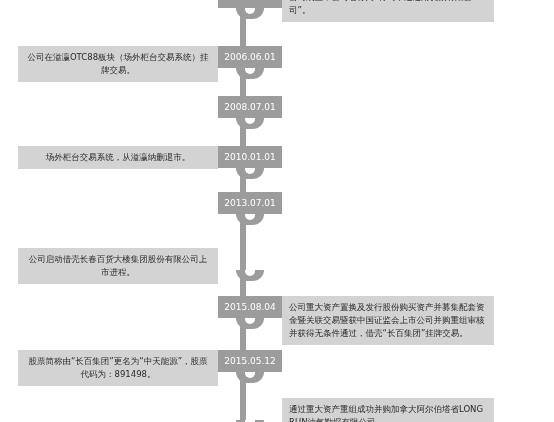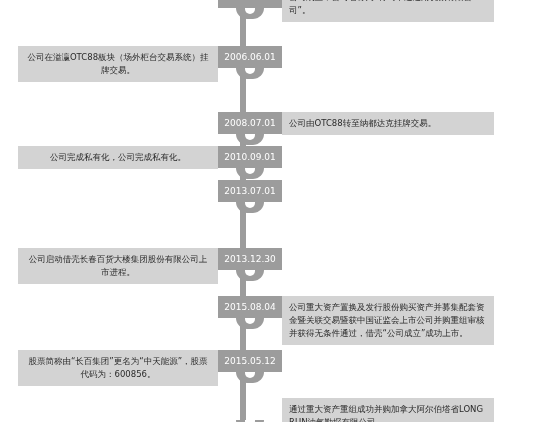--- a/index.html
+++ b/index.html
@@ -100,47 +100,45 @@
       <div class="row" style="top: -14px;">
         <div class="date-chip">2004.10.29</div>
         <div class="chip-notch"></div>
         <div class="box right">公司成立，公司名称为“青岛中通通用机械有限公司”。</div>
       </div>
       <div class="row" style="top: 46px;">
         <div class="date-chip">2006.06.01</div>
         <div class="chip-notch"></div>
         <div class="box left">公司在溢瀛OTC88板块（场外柜台交易系统）挂牌交易。</div>
       </div>
-      <div class="row" style="top: 112px;">
+      <div class="row" style="top: 96px;">
         <div class="date-chip">2008.07.01</div>
         <div class="chip-notch"></div>
-        <div class="box right">公司由OTC88转至纳都达克挂牌交易。</div>
       </div>
       <div class="row" style="top: 146px;">
-        <div class="date-chip">2010.09.01</div>
+        <div class="date-chip">2010.01.01</div>
         <div class="chip-notch"></div>
-        <div class="box left">公司完成私有化，公司完成私有化。</div>
+        <div class="box left">场外柜台交易系统，从溢瀛纳删退市。</div>
       </div>
-      <div class="row" style="top: 180px;">
+      <div class="row" style="top: 192px;">
         <div class="date-chip">2013.07.01</div>
         <div class="chip-notch"></div>
       </div>
       <div class="row" style="top: 248px;">
-        <div class="date-chip">2013.12.30</div>
         <div class="chip-notch"></div>
         <div class="box left">公司启动借壳长春百货大楼集团股份有限公司上市进程。</div>
       </div>
       <div class="row" style="top: 296px;">
         <div class="date-chip">2015.08.04</div>
         <div class="chip-notch"></div>
-        <div class="box right">公司重大资产置换及发行股份购买资产并募集配套资金暨关联交易暨获中国证监会上市公司并购重组审核并获得无条件通过，借壳“公司成立”成功上市。</div>
+        <div class="box right">公司重大资产置换及发行股份购买资产并募集配套资金暨关联交易暨获中国证监会上市公司并购重组审核并获得无条件通过，借壳“长百集团”挂牌交易。</div>
       </div>
       <div class="row" style="top: 350px;">
         <div class="date-chip">2015.05.12</div>
         <div class="chip-notch"></div>
-        <div class="box left">股票简称由“长百集团”更名为“中天能源”，股票代码为：600856。</div>
+        <div class="box left">股票简称由“长百集团”更名为“中天能源”，股票代码为：891498。</div>
       </div>
       <div class="row" style="top: 398px;">
         <div class="chip-notch"></div>
         <div class="box right">通过重大资产重组成功并购加拿大阿尔伯塔省LONG RUN油气勘探有限公司。</div>
       </div>
     </div>
 </div>
 
 </body></html>

